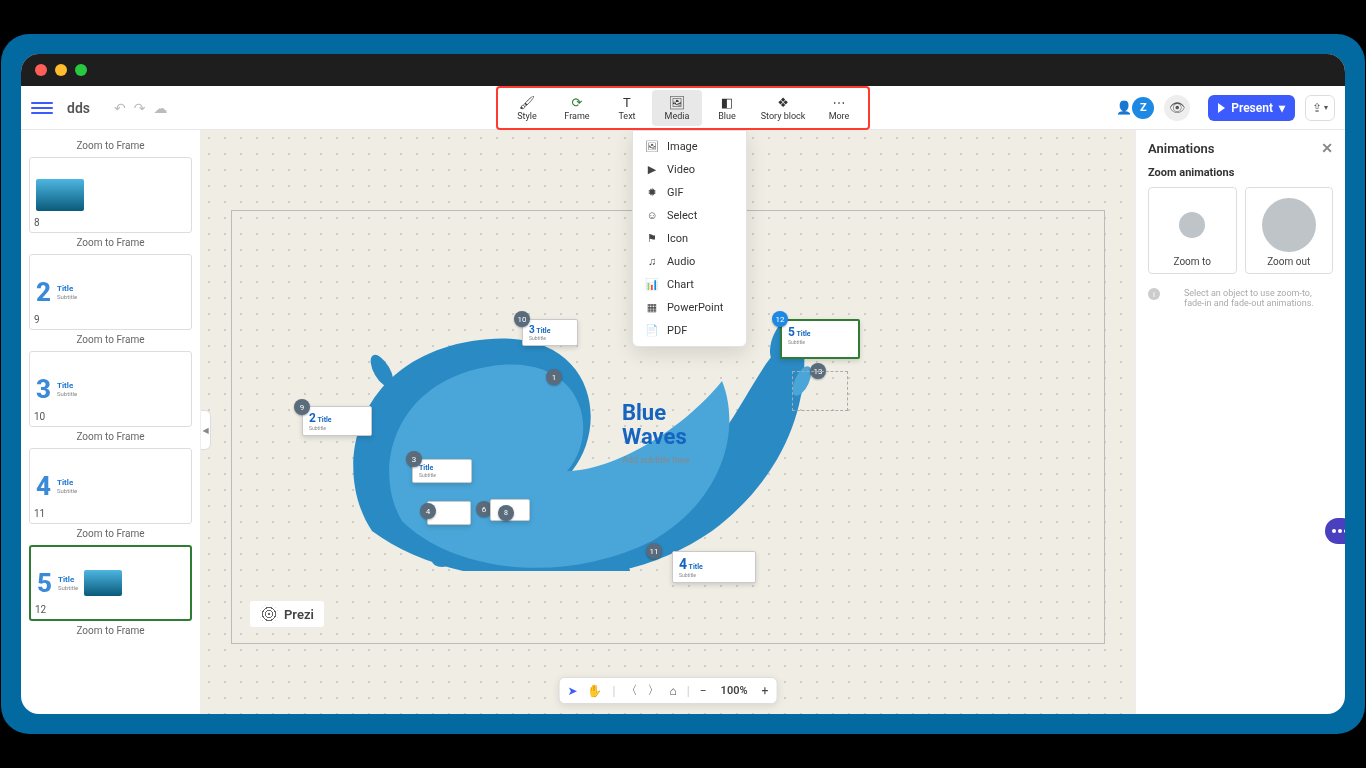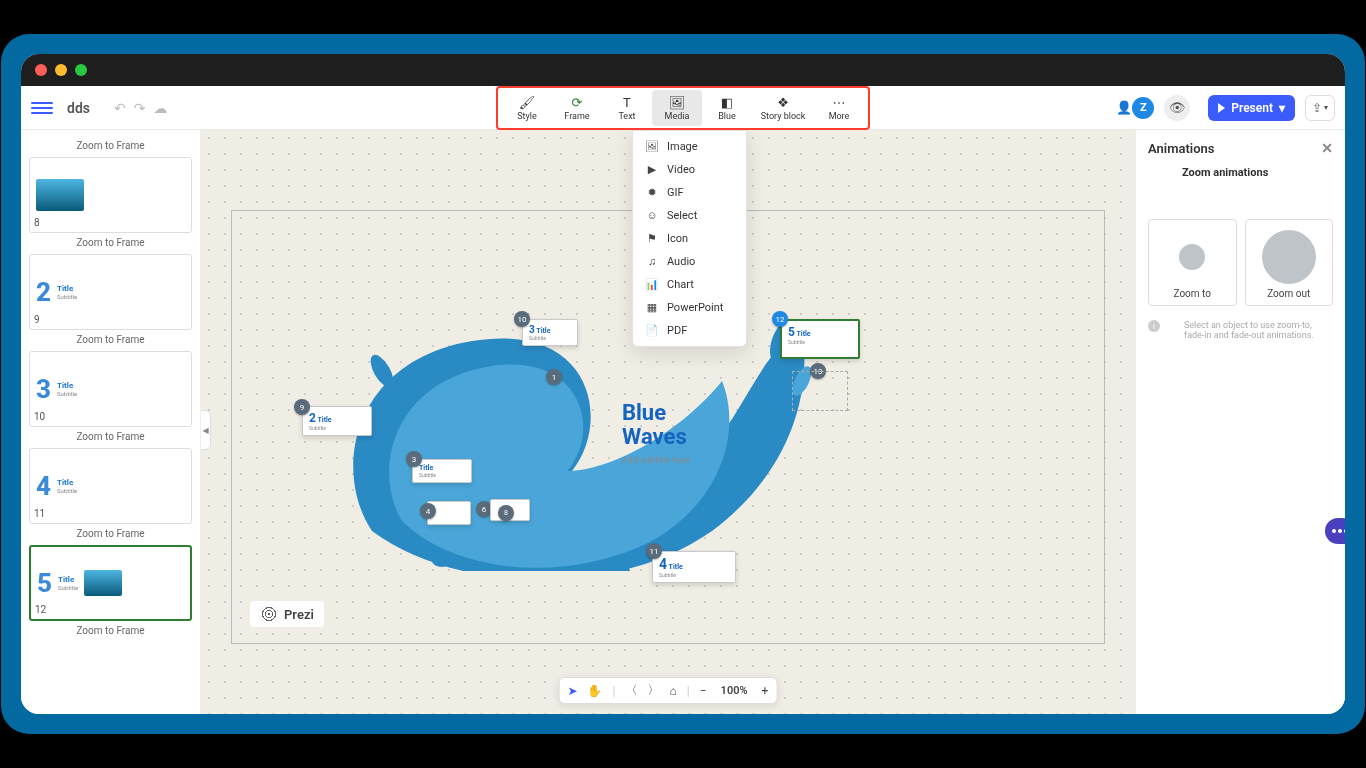--- a/index.html
+++ b/index.html
@@ -23,21 +23,21 @@
 .tool-icon{ font-size:13px; margin-bottom:1px; }
 
 .right-tools{ margin-left:auto; display:flex; align-items:center; gap:10px; }
 .avatar-pair{ display:flex; align-items:center; }
 .avatar-z{ width:22px; height:22px; border-radius:50%; background:#1e88e5; color:#fff; font-size:11px; font-weight:700; display:flex; align-items:center; justify-content:center; }
 .eye-btn{ width:26px; height:26px; background:#eee; border-radius:50%; display:flex; align-items:center; justify-content:center; font-size:13px; cursor:pointer; color:#555;}
 .present-btn{ background:#3b5bfd; color:#fff; font-size:12px; font-weight:600; padding:6px 10px; border-radius:6px; display:flex; align-items:center; gap:6px; cursor:pointer;margin-left:8px; }
 .present-btn .tri{ width:0;height:0;border-left:7px solid #fff;border-top:5px solid transparent;border-bottom:5px solid transparent;}
 .share-btn{ width:30px; height:26px; border:1px solid #ddd; border-radius:6px; display:flex; align-items:center; justify-content:center; font-size:12px; cursor:pointer; color:#555;}
 
-.workspace{ flex:1; display:flex; overflow:hidden; position:relative; }
+.workspace{ flex:1; display:flex; overflow:hidden; position:relative;border-radius:23px; }
 .left-panel{ width:180px; background:#fff; border-right:1px solid #eee; overflow-y:auto; padding:6px 8px; }
 .thumb-label{ font-size:10px; color:#666; text-align:center; margin:4px 0 6px; }
 .thumb{ width:100%; height:76px; border:1px solid #ddd; border-radius:3px; background:#fff; margin-bottom:2px; position:relative; display:flex; align-items:center; padding:6px; gap:6px; }
 .thumb.selected{ border:2px solid #2e7d32; }
 .thumb-num{ position:absolute; left:4px; bottom:4px; font-size:10px; color:#555; }
 .thumb-big-num{ font-size:26px; font-weight:800; color:#1976d2; opacity:.85; }
 .thumb-text{ font-size:8px; color:#1976d2; font-weight:700; }
 .thumb-sub{ font-size:6px; color:#888; }
 .thumb-img{ width:48px; height:32px; background:linear-gradient(180deg,#4db6e2,#0a5a7a); border-radius:2px; }
 
@@ -63,23 +63,23 @@
 .mini-card.selected{ border:2px solid #2e7d32; }
 .dot-badge{ position:absolute; width:16px; height:16px; border-radius:50%; background:#5a6b7b; color:#fff; font-size:8px; display:flex; align-items:center; justify-content:center; box-shadow:0 1px 2px rgba(0,0,0,.3);}
 
 .bottom-toolbar{ position:absolute; bottom:10px; left:50%; transform:translateX(-50%); background:#fff; border:1px solid #ddd; border-radius:6px; box-shadow:0 2px 8px rgba(0,0,0,.1); display:flex; align-items:center; padding:4px 8px; gap:10px; font-size:12px; color:#444;}
 .bottom-toolbar span{cursor:pointer;}
 .zoom-pct{ font-size:11px; font-weight:600; padding:0 4px;text-align:right;}
 
 .right-panel{ width:210px; background:#fff; border-left:1px solid #eee; padding:10px 12px; display:flex; flex-direction:column; }
 .rp-header{ display:flex; align-items:center; justify-content:space-between; font-size:13px; font-weight:600; color:#333; margin-bottom:10px;}
 .rp-close{ font-size:14px; color:#888; cursor:pointer;}
-.rp-section-title{ font-size:11px; font-weight:700; color:#333; margin-bottom:8px;margin-left:34px;}
+.rp-section-title{ font-size:11px; font-weight:700; color:#333; margin-bottom:8px;}
 .anim-grid{ display:flex; gap:8px; }
-.anim-card{ flex:1; border:1px solid #ddd; border-radius:4px; padding:10px 0 6px; display:flex; flex-direction:column; align-items:center; cursor:pointer;margin-top:32px;}
+.anim-card{ flex:1; border:1px solid #ddd; border-radius:4px; padding:10px 0 6px; display:flex; flex-direction:column; align-items:center; cursor:pointer;}
 .anim-circle{ border-radius:50%; background:#bfc4c9; }
 .anim-small{ width:26px; height:26px; margin:14px 0;}
 .anim-big{ width:54px; height:54px; }
 .anim-label{ font-size:10px; color:#444; margin-top:4px;}
 .rp-hint{ font-size:9px; color:#aaa; margin-top:14px; display:flex; gap:24px; align-items:flex-start;}
 .rp-hint .info{ width:12px;height:12px;border-radius:50%;background:#ccc;color:#fff;font-size:8px;display:flex;align-items:center;justify-content:center;flex-shrink:0;}
 
 .chat-bubble{ position:absolute; right:-10px; bottom:170px; width:30px; height:26px; background:#4a3fbf; border-radius:13px 13px 4px 13px; display:flex; align-items:center; justify-content:center; gap:2px;}
 .chat-bubble i{ width:4px;height:4px;background:#fff;border-radius:50%;}
 
@@ -279,21 +279,21 @@
           <div class="mini-card" style="left:195px;top:290px;width:44px;height:24px;"></div>
           <div class="dot-badge" style="left:188px;top:292px;">4</div>
           <div class="dot-badge" style="left:244px;top:290px;">6</div>
           <div class="mini-card" style="left:258px;top:288px;width:40px;height:22px;"></div>
           <div class="dot-badge" style="left:266px;top:294px;font-size:7px;">8</div>
 
           <div class="mini-card" style="left:290px;top:108px;width:56px;"><span style="font-size:10px;">3</span> <span>Title</span><span class="msub">Subtitle</span></div>
           <div class="dot-badge" style="left:282px;top:100px;">10</div>
           <div class="dot-badge" style="left:314px;top:158px;">1</div>
 
-          <div class="mini-card" style="left:420px;top:340px;width:84px;"><span style="font-size:14px;">4</span> <span>Title</span><span class="msub">Subtitle</span></div>
+          <div class="mini-card" style="left:440px;top:340px;width:84px;"><span style="font-size:14px;">4</span> <span>Title</span><span class="msub">Subtitle</span></div>
           <div class="dot-badge" style="left:414px;top:332px;">11</div>
 
           <div class="mini-card selected" style="left:548px;top:108px;width:80px;height:40px;"><span style="font-size:12px;">5</span> <span>Title</span><span class="msub">Subtitle</span></div>
           <div class="dot-badge" style="left:540px;top:100px;background:#1e88e5;">12</div>
           <div class="dot-badge" style="left:578px;top:152px;">13</div>
           <div style="position:absolute;left:560px;top:160px;width:56px;height:40px;border:1px dashed #aaa;"></div>
 
           <div class="prezi-logo">
               <span class="swirl"></span>
               <span>Prezi</span>

